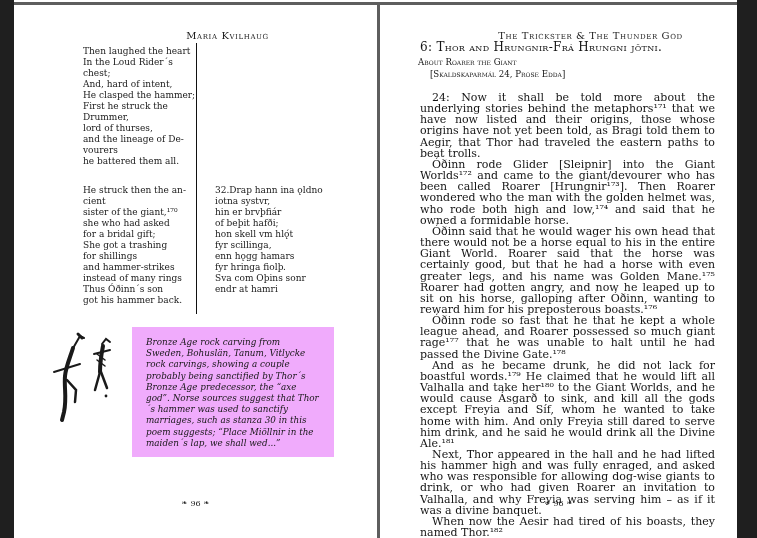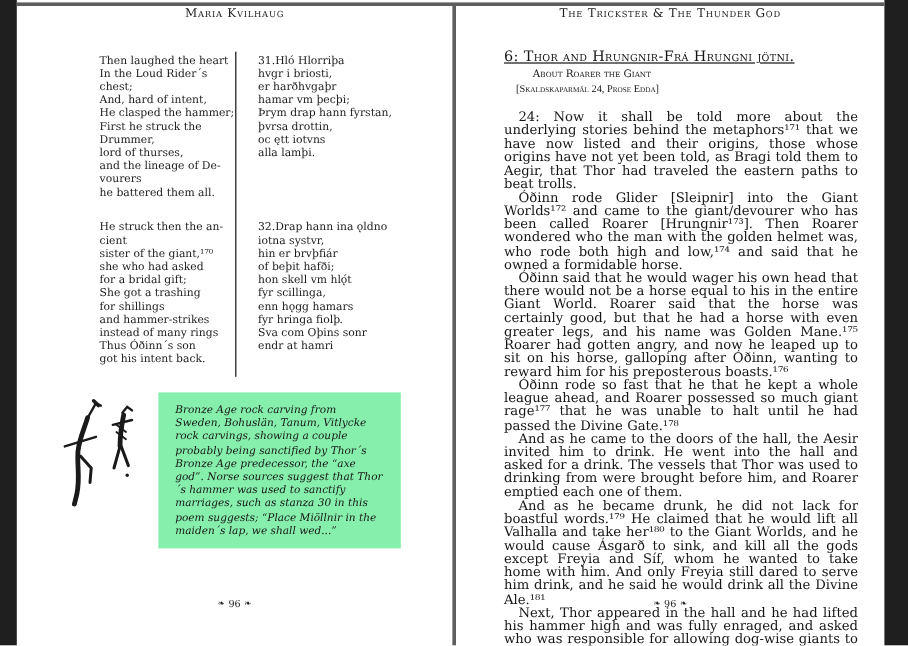--- a/index.html
+++ b/index.html
@@ -13,62 +13,61 @@
   .strip-left{left:0;width:14px;}
   .strip-right{left:737px;width:20px;}
   .top-rule{position:absolute;left:14px;top:2px;width:723px;height:3px;background:#5e5e5e;}
   .gutter{position:absolute;left:377px;top:3px;width:3px;height:535px;background:#5e5e5e;}
 
   .page{position:absolute;top:0;height:538px;}
   .page-left{left:14px;width:363px;}
   .page-right{left:380px;width:357px;}
 
   .running-header{
-    position:absolute;top:6px;left:0;width:100%;text-align:center;
-    font-variant:small-caps;font-size:10px;letter-spacing:0.6px;color:#1c1c1c;
+    position:absolute;top:30px;left:0;width:100%;text-align:center;
+    font-variant:small-caps;font-size:10px;letter-spacing:0.6px;color:#1c1c1c;padding-left:32px;
   }
 
   
   .poem{position:absolute;font-size:9px;line-height:11px;white-space:nowrap;}
   .poem div{white-space:nowrap;}
   .poem-en{left:69px;}
   .poem-no{left:201px;}
   .stanza-top{top:46px;}
   .stanza-bottom{top:185px;}
   .column-divider{position:absolute;left:182px;top:43px;width:1px;height:271px;background:#111;}
 
   .figures{position:absolute;left:36px;top:328px;}
   .caption-box{
     position:absolute;left:118px;top:327px;width:202px;
-    background:#86efac;padding:10px 14px 8px 14px;box-sizing:border-box;
+    background:#f0abfc;padding:10px 14px 8px 14px;box-sizing:border-box;
   }
   .caption-text{
     font-style:italic;font-size:8.8px;line-height:11.2px;color:#161616;
   }
 
   .page-footer{
     position:absolute;left:0;top:499px;width:100%;text-align:center;
     font-size:8px;color:#222;
   }
   .page-footer .orn{font-family:"DejaVu Sans",sans-serif;font-size:7px;vertical-align:1px;padding:0 3px;}
 
   
   .chapter-title{
     position:absolute;left:40px;top:40px;width:300px;
     font-variant:small-caps;font-size:12px;letter-spacing:0.3px;color:#141414;
     white-space:nowrap;
-    text-decoration:underline;
   }
   .chapter-subtitle{
-    position:absolute;left:64px;top:57px;
+    position:absolute;left:38px;top:57px;
     font-variant:small-caps;font-size:8.6px;color:#141414;white-space:nowrap;
   }
   .chapter-source{
     position:absolute;left:50px;top:69px;
-    font-variant:small-caps;font-size:8.6px;color:#141414;white-space:nowrap;font-family:Liberation Serif, serif;
+    font-variant:small-caps;font-size:8.6px;color:#141414;white-space:nowrap;
   }
   .body-text{
     position:absolute;left:40px;top:92px;width:295px;
     font-size:11px;line-height:11.15px;text-align:justify;color:#151515;
   }
   .body-text p{margin:0;text-indent:12px;}
 </style>
 </head>
 <body>
 
@@ -97,35 +96,25 @@
       <div>He struck then the an-</div>
       <div>cient</div>
       <div>sister of the giant,¹⁷⁰</div>
       <div>she who had asked</div>
       <div>for a bridal gift;</div>
       <div>She got a trashing</div>
       <div>for shillings</div>
       <div>and hammer-strikes</div>
       <div>instead of many rings</div>
       <div>Thus Óðinn´s son</div>
-      <div>got his intent back.</div>
+      <div>got his hammer back.</div>
     </div>
 
   <div class="column-divider"></div>
 
-  <div class="poem poem-no stanza-top">
-      <div>31.Hló Hlorriþa</div>
-      <div>hvgr i briosti,</div>
-      <div>er harðhvgaþr</div>
-      <div>hamar vm þecþi;</div>
-      <div>Þrym drap hann fyrstan,</div>
-      <div>þvrsa drottin,</div>
-      <div>oc ętt iotvns</div>
-      <div>alla lamþi.</div>
-    </div>
   <div class="poem poem-no stanza-bottom">
       <div>32.Drap hann ina ǫldno</div>
       <div>iotna systvr,</div>
       <div>hin er brvþfiár</div>
       <div>of beþit hafði;</div>
       <div>hon skell vm hlǫ́t</div>
       <div>fyr scillinga,</div>
       <div>enn hǫgg hamars</div>
       <div>fyr hringa fiolþ.</div>
       <div>Sva com Oþins sonr</div>
@@ -167,21 +156,20 @@
 
   <div class="chapter-title">6: Thor and Hrungnir-Frá Hrungni jötni.</div>
   <div class="chapter-subtitle">About Roarer the Giant</div>
   <div class="chapter-source">[Skaldskaparmál 24, Prose Edda]</div>
 
   <div class="body-text">
       <p>24: Now it shall be told more about the underlying stories behind the metaphors¹⁷¹ that we have now listed and their origins, those whose origins have not yet been told, as Bragi told them to Aegir, that Thor had traveled the eastern paths to beat trolls.</p>
       <p>Óðinn rode Glider [Sleipnir] into the Giant Worlds¹⁷² and came to the giant/devourer who has been called Roarer [Hrungnir¹⁷³]. Then Roarer wondered who the man with the golden helmet was, who rode both high and low,¹⁷⁴ and said that he owned a formidable horse.</p>
       <p>Óðinn said that he would wager his own head that there would not be a horse equal to his in the entire Giant World. Roarer said that the horse was certainly good, but that he had a horse with even greater legs, and his name was Golden Mane.¹⁷⁵ Roarer had gotten angry, and now he leaped up to sit on his horse, galloping after Óðinn, wanting to reward him for his preposterous boasts.¹⁷⁶</p>
       <p>Óðinn rode so fast that he that he kept a whole league ahead, and Roarer possessed so much giant rage¹⁷⁷ that he was unable to halt until he had passed the Divine Gate.¹⁷⁸</p>
-      <p>And as he came to the doors of the hall, the Aesir invited him to drink. He went into the hall and asked for a drink. The vessels that Thor was used to drinking from were brought before him, and Roarer emptied each one of them.</p>
       <p>And as he became drunk, he did not lack for boastful words.¹⁷⁹ He claimed that he would lift all Valhalla and take her¹⁸⁰ to the Giant Worlds, and he would cause Ásgarð to sink, and kill all the gods except Freyia and Síf, whom he wanted to take home with him. And only Freyia still dared to serve him drink, and he said he would drink all the Divine Ale.¹⁸¹</p>
       <p>Next, Thor appeared in the hall and he had lifted his hammer high and was fully enraged, and asked who was responsible for allowing dog-wise giants to drink, or who had given Roarer an invitation to Valhalla, and why Freyia was serving him – as if it was a divine banquet.</p>
       <p>When now the Aesir had tired of his boasts, they named Thor.¹⁸²</p>
     </div>
 
   <div class="page-footer">
     <span class="orn">❧</span><span>96</span><span class="orn">❧</span>
   </div>
 </div>
 

